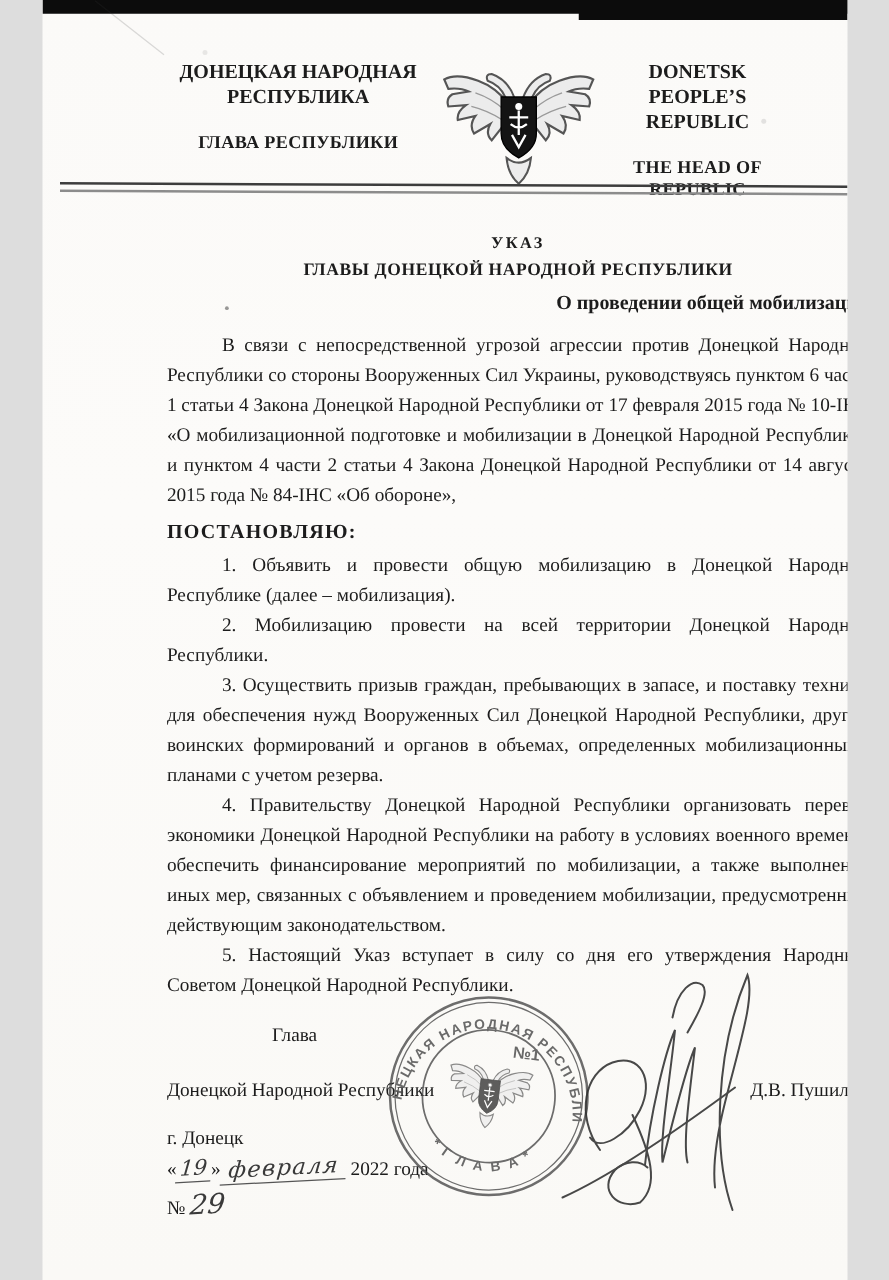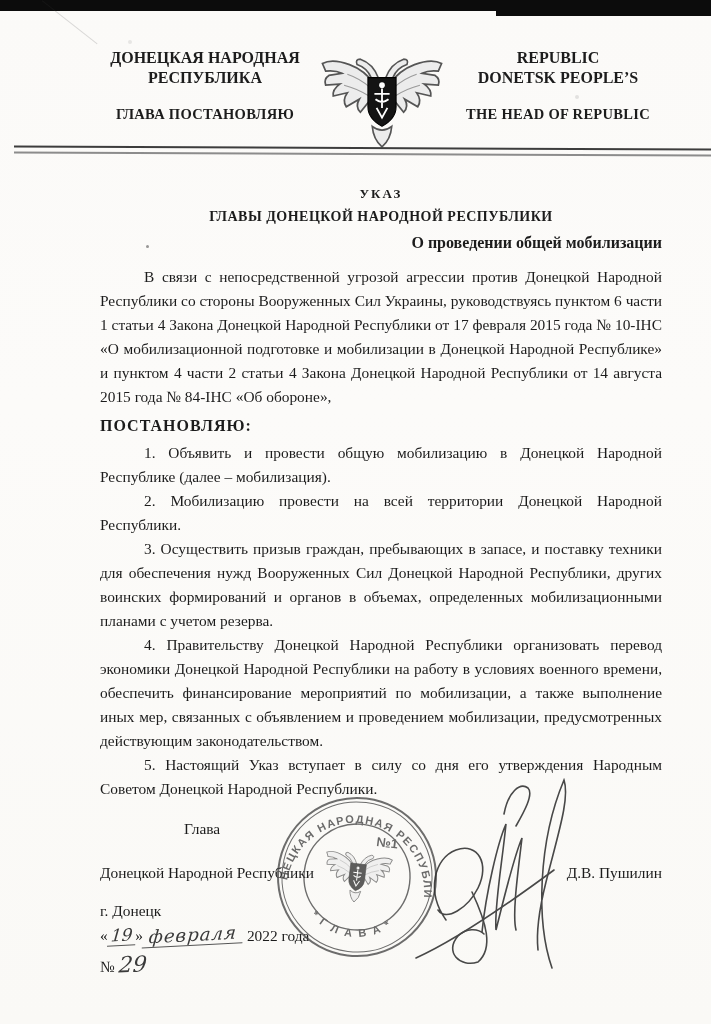--- a/index.html
+++ b/index.html
@@ -1,17 +1,17 @@
 <!DOCTYPE html>
 <html><head>
 <meta charset="utf-8">
 <style>
   html,body{margin:0;padding:0;background:#ddd;}
   .page{
-    position:relative;width:711px;height:1024px;margin:0 auto;
+    position:relative;width:644px;height:1024px;margin:0 auto;
     background:linear-gradient(180deg,#fbfaf8 0%,#fcfbf9 40%,#faf9f6 100%);
     font-family:"Liberation Serif",serif;color:#1c1c1c;overflow:hidden;
   }
   
   .scan-top{position:absolute;top:0;left:0;width:100%;height:11px;background:#0c0c0c;}
   .scan-top::after{content:"";position:absolute;right:0;top:0;width:215px;height:16px;background:#0c0c0c;}
   .crease{position:absolute;left:18px;top:16px;width:70px;height:54px;
     border-top:1px solid rgba(60,60,60,.18);transform:rotate(38deg);}
   .speck{position:absolute;width:4px;height:4px;border-radius:50%;background:rgba(70,70,70,.55);}
   .speck.s1{left:146px;top:245px;width:3px;height:3px;}
@@ -79,30 +79,30 @@
   <div class="scan-top"></div>
   <div class="crease"></div>
   <div class="speck s1"></div>
   <div class="speck s2"></div>
   <div class="speck s3"></div>
 
   <header class="letterhead">
     <div class="lh-block lh-left">
       <div>ДОНЕЦКАЯ НАРОДНАЯ</div>
       <div>РЕСПУБЛИКА</div>
-      <div class="lh-sub">ГЛАВА ПОСТАНОВЛЯЮ</div>
+      <div class="lh-sub">ГЛАВА РЕСПУБЛИКИ</div>
     </div>
     <div class="lh-emblem">
       <svg width="130" height="112" viewBox="0 0 120 100">
           <use href="#dpr-eagle"></use>
         </svg>
     </div>
     <div class="lh-block lh-right">
+      <div>DONETSK PEOPLE’S</div>
       <div>REPUBLIC</div>
-      <div>DONETSK PEOPLE’S</div>
       <div class="lh-sub">THE HEAD OF REPUBLIC</div>
     </div>
   </header>
 
   <div class="rule"></div>
 
   <main class="body">
     <h1 class="t-kind">УКАЗ</h1>
     <h2 class="t-issuer">ГЛАВЫ ДОНЕЦКОЙ НАРОДНОЙ РЕСПУБЛИКИ</h2>
     <h3 class="t-subject">О проведении общей мобилизации</h3>

